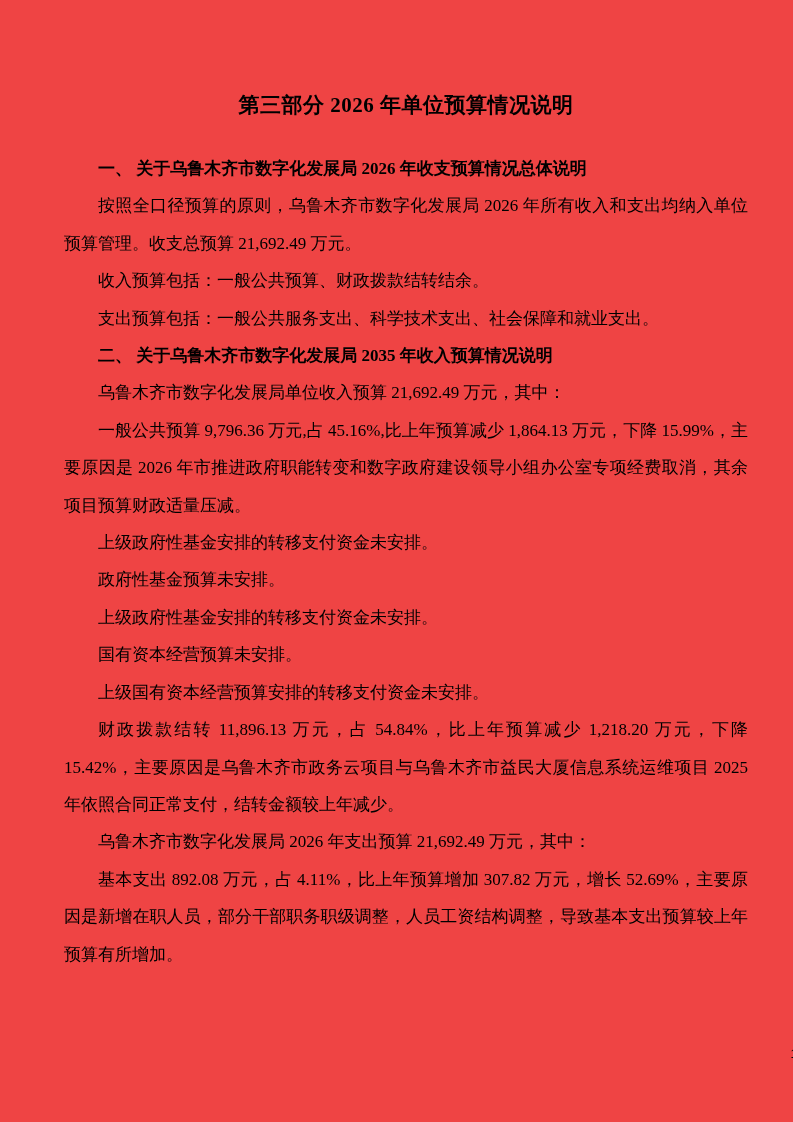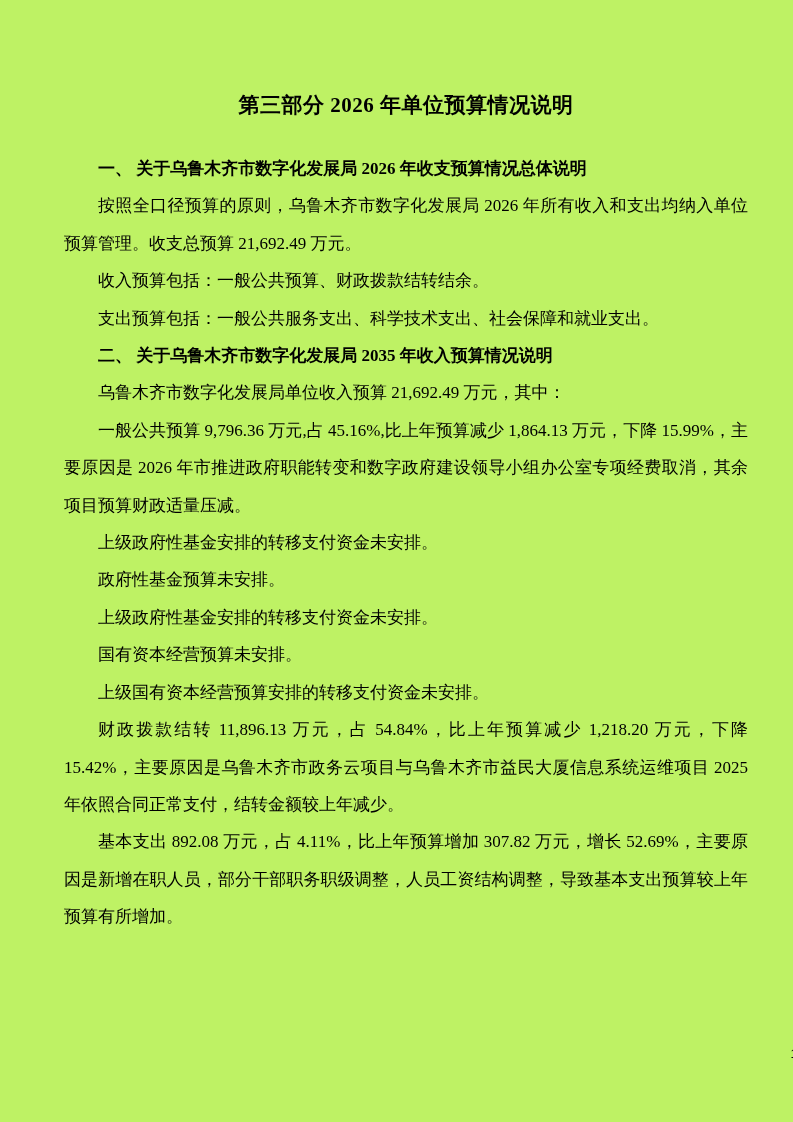--- a/index.html
+++ b/index.html
@@ -4,21 +4,21 @@
 <style>
   html, body {
     margin: 0;
     padding: 0;
     background: #ffffff;
   }
   .page {
     position: relative;
     width: 793px;
     height: 1122px;
-    background: #bef264;
+    background: #ef4444;
     color: #000000;
     font-family: "Liberation Serif", "DejaVu Serif", serif;
     overflow: hidden;
   }
   .content {
     position: absolute;
     left: 64px;
     top: 90px;
     width: 684px;
   }
@@ -81,19 +81,20 @@
 
     <p class="block">上级政府性基金安排的转移支付资金未安排。</p>
 
     <p class="block">国有资本经营预算未安排。</p>
 
     <p class="block">上级国有资本经营预算安排的转移支付资金未安排。</p>
 
     <p class="block">财政拨款结转 11,896.13 万元，占 54.84%，比上年预算减少 1,218.20 万元，下降 15.42%，主要原因是乌鲁木齐市政务云项目与乌鲁木齐市益民大厦信息系统运维项目 2025 年依照合同正常支付，结转金额较上年减少。</p>
 
 
+    <p class="block">乌鲁木齐市数字化发展局 2026 年支出预算 21,692.49 万元，其中：</p>
 
     <p class="block">基本支出 892.08 万元，占 4.11%，比上年预算增加 307.82 万元，增长 52.69%，主要原因是新增在职人员，部分干部职务职级调整，人员工资结构调整，导致基本支出预算较上年预算有所增加。</p>
 
   </div>
 
   <div class="page-number">17</div>
 </div>
 
 </body></html>

